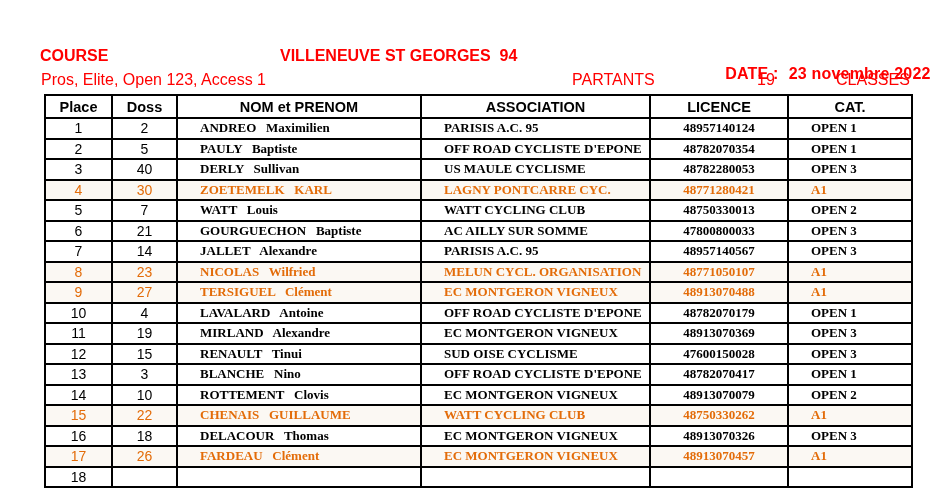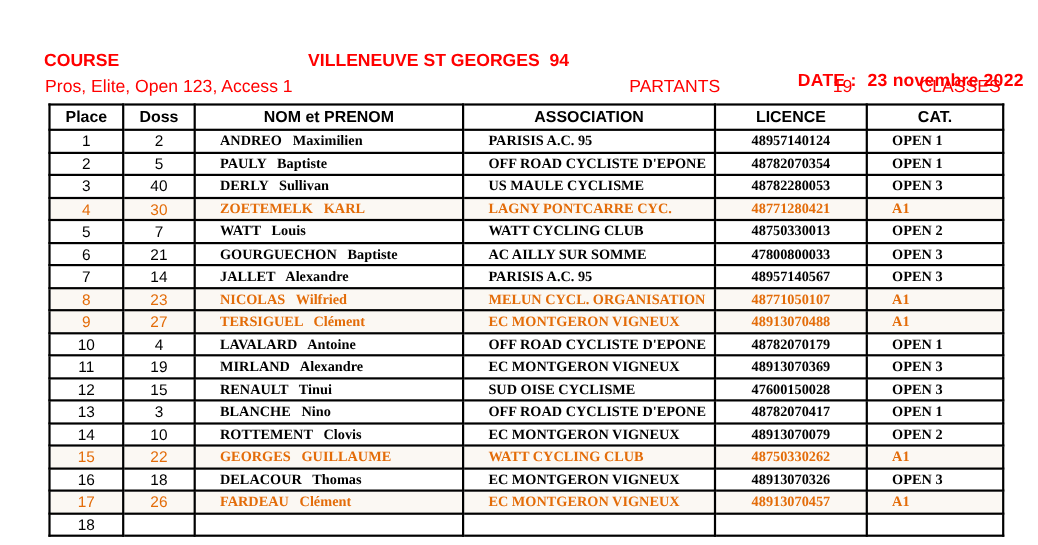--- a/index.html
+++ b/index.html
@@ -213,21 +213,21 @@
         <td class="c-place">14</td>
         <td class="c-doss">10</td>
         <td class="c-name">ROTTEMENT   Clovis</td>
         <td class="c-association">EC MONTGERON VIGNEUX</td>
         <td class="c-licence">48913070079</td>
         <td class="c-cat">OPEN 2</td>
       </tr>
       <tr class="hl">
         <td class="c-place">15</td>
         <td class="c-doss">22</td>
-        <td class="c-name">GEORGES   GUILLAUME</td>
+        <td class="c-name">CHENAIS   GUILLAUME</td>
         <td class="c-association">WATT CYCLING CLUB</td>
         <td class="c-licence">48750330262</td>
         <td class="c-cat">A1</td>
       </tr>
       <tr>
         <td class="c-place">16</td>
         <td class="c-doss">18</td>
         <td class="c-name">DELACOUR   Thomas</td>
         <td class="c-association">EC MONTGERON VIGNEUX</td>
         <td class="c-licence">48913070326</td>

